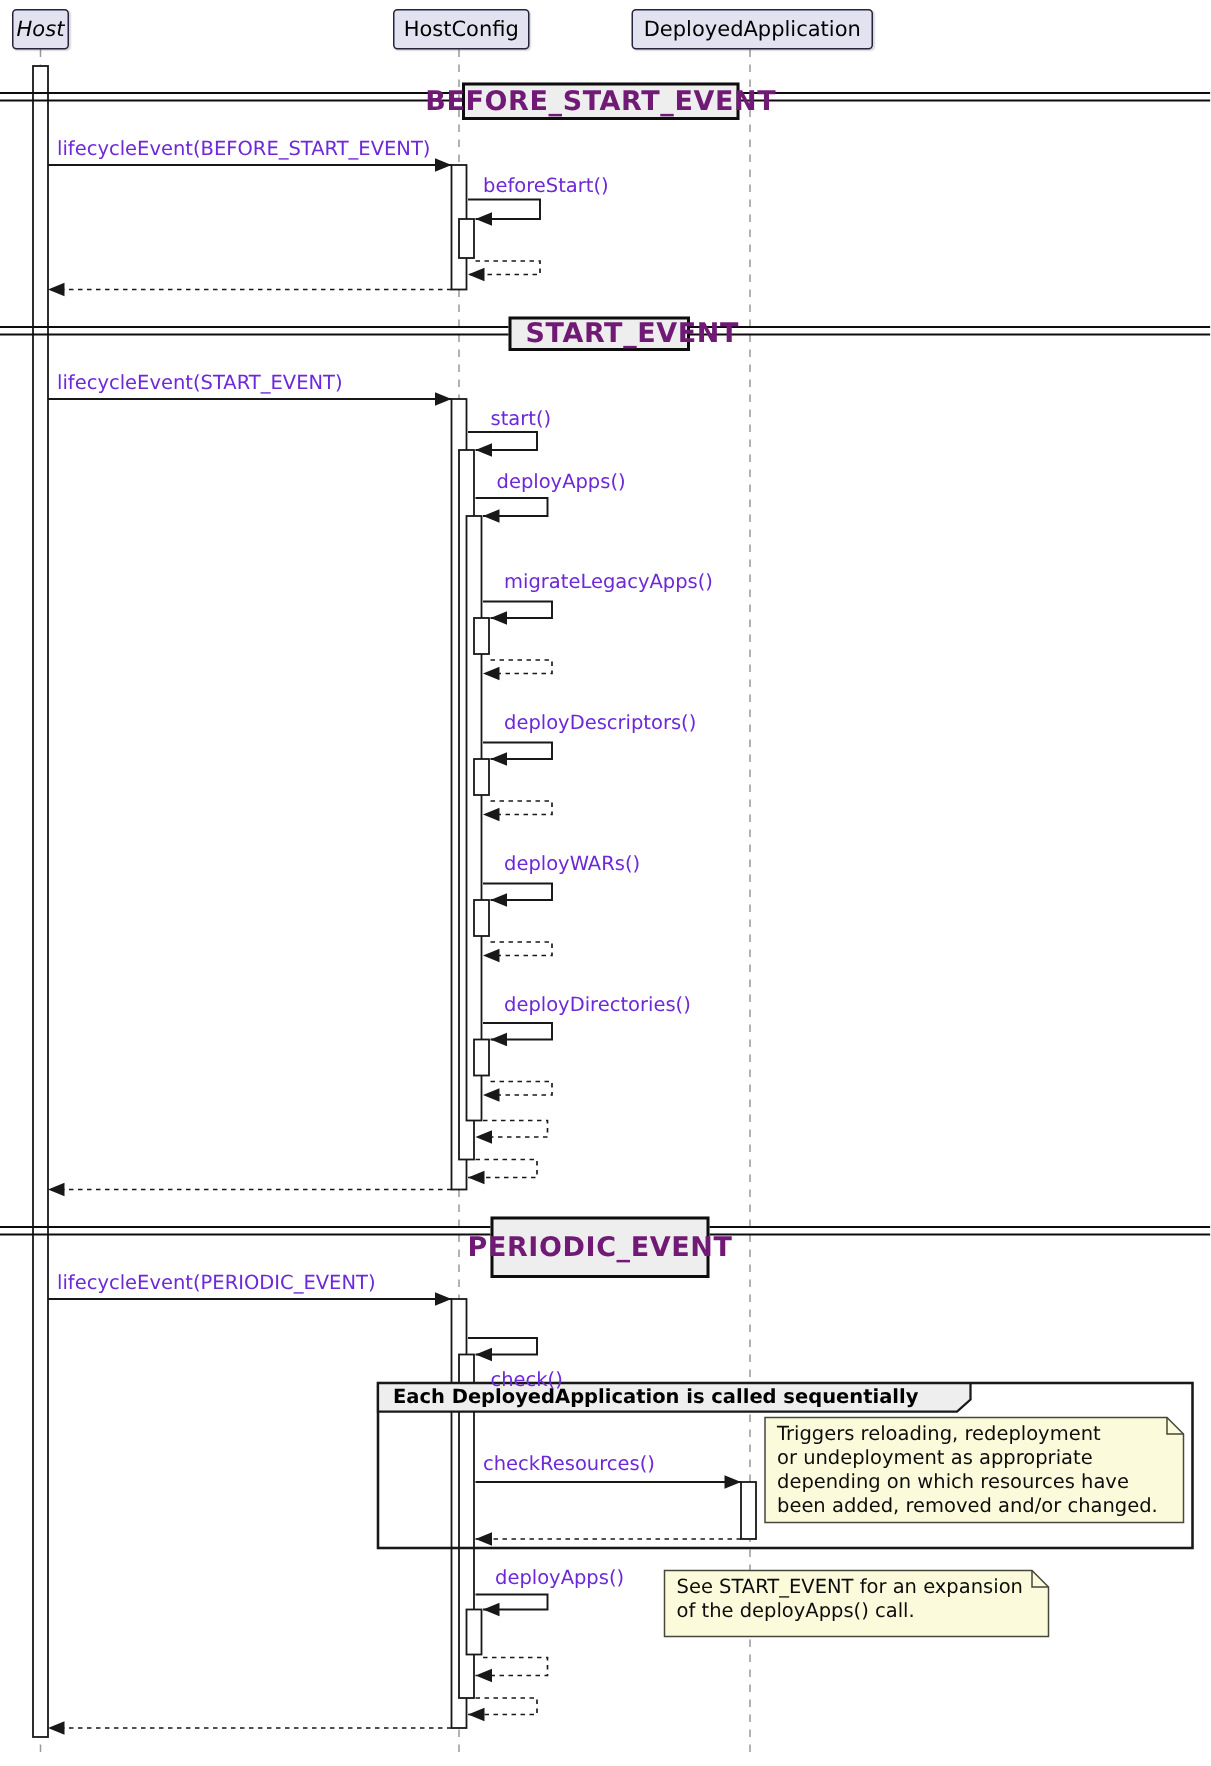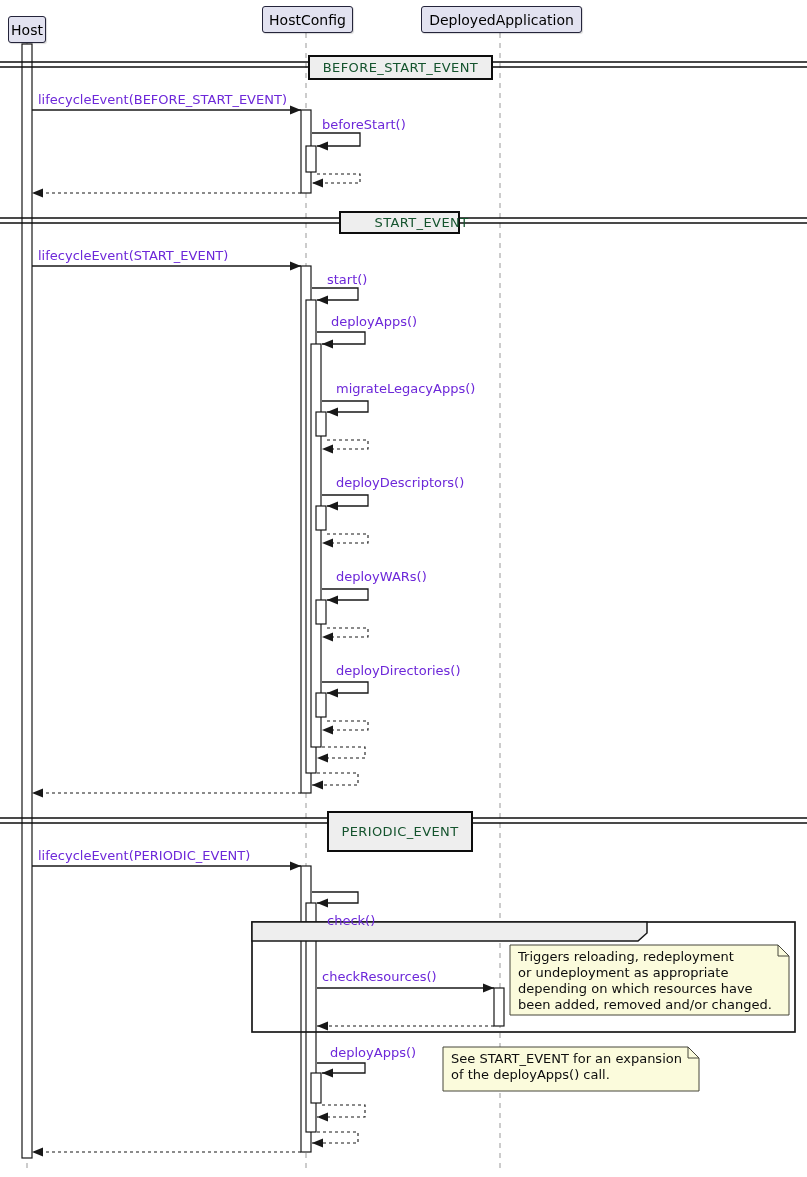--- a/index.html
+++ b/index.html
@@ -9,21 +9,21 @@
   }
   #diagram-svg{position:absolute;left:0;top:0;}
   .participant{
     position:absolute;display:flex;align-items:center;justify-content:center;
     background:#E2E2F0;border:1.4px solid #24243a;border-radius:3px;
     font-size:14px;color:#000;box-sizing:border-box;box-shadow:1px 1px 1px rgba(0,0,0,.15);
   }
   .divider-box{
     position:absolute;display:flex;align-items:center;justify-content:center;
     background:#EEEEEE;border:2px solid #0d0d0d;box-sizing:border-box;
-    font-size:13px;font-weight:normal;color:#14532d;letter-spacing:.4px;white-space:nowrap;
+    font-size:18px;font-weight:bold;color:#701a75;letter-spacing:.4px;white-space:nowrap;
   }
   .msg-label{
     position:absolute;font-size:13px;color:#6d28d9;white-space:nowrap;line-height:15px;
   }
   .group-title{
     position:absolute;font-size:13px;font-weight:bold;color:#000;
     padding:2px 0 0 10px;box-sizing:border-box;white-space:nowrap;
   }
   .note-text{
     position:absolute;font-size:13px;color:#0d0d0d;line-height:16px;
@@ -112,34 +112,35 @@
       <path d="M 494 1026 L 317 1026" fill="none" stroke="#181818" stroke-width="1.1" stroke-dasharray="3,3"></path>
       <polygon points="317,1026 328,1021.5 328,1030.5" fill="#181818"></polygon>
       <path d="M 322 1105 L 365 1105 L 365 1117 L 317 1117" fill="none" stroke="#181818" stroke-width="1.1" stroke-dasharray="3,3"></path>
       <polygon points="317,1117 328,1112.5 328,1121.5" fill="#181818"></polygon>
       <path d="M 317 1132 L 358 1132 L 358 1143 L 312 1143" fill="none" stroke="#181818" stroke-width="1.1" stroke-dasharray="3,3"></path>
       <polygon points="312,1143 323,1138.5 323,1147.5" fill="#181818"></polygon>
       <path d="M 301 1152 L 32 1152" fill="none" stroke="#181818" stroke-width="1.1" stroke-dasharray="3,3"></path>
       <polygon points="32,1152 43,1147.5 43,1156.5" fill="#181818"></polygon>
     </svg>
 
-  <div class="participant" style="left:8px;top:16px;width:38px;height:27px;">
+  <div class="participant" style="left:8px;top:6px;width:38px;height:27px;font-style:italic;">
     <span>Host</span>
   </div>
   <div class="participant" style="left:262px;top:6px;width:91px;height:27px;">
     <span>HostConfig</span>
   </div>
   <div class="participant" style="left:421px;top:6px;width:161px;height:27px;">
     <span>DeployedApplication</span>
   </div>
 
   <div class="divider-box" style="left:308px;top:55px;width:185px;height:25px;">BEFORE_START_EVENT</div>
   <div class="divider-box" style="left:339px;top:211px;width:121px;height:23px;padding-left:44px;">START_EVENT</div>
   <div class="divider-box" style="left:327px;top:811px;width:146px;height:41px;">PERIODIC_EVENT</div>
 
+  <div class="group-title" style="left:252px;top:922px;width:395px;height:19px;">Each DeployedApplication is called sequentially</div>
 
   <div class="note-text" style="left:510px;top:945px;width:279px;height:70px;">Triggers reloading, redeployment
 or undeployment as appropriate
 depending on which resources have
 been added, removed and/or changed.</div>
   <div class="note-text" style="left:443px;top:1047px;width:280px;height:44px;">See START_EVENT for an expansion
 of the deployApps() call.</div>
 
   <div class="msg-label" style="left:38px;top:92px;">lifecycleEvent(BEFORE_START_EVENT)</div>
   <div class="msg-label" style="left:322px;top:117px;">beforeStart()</div>

